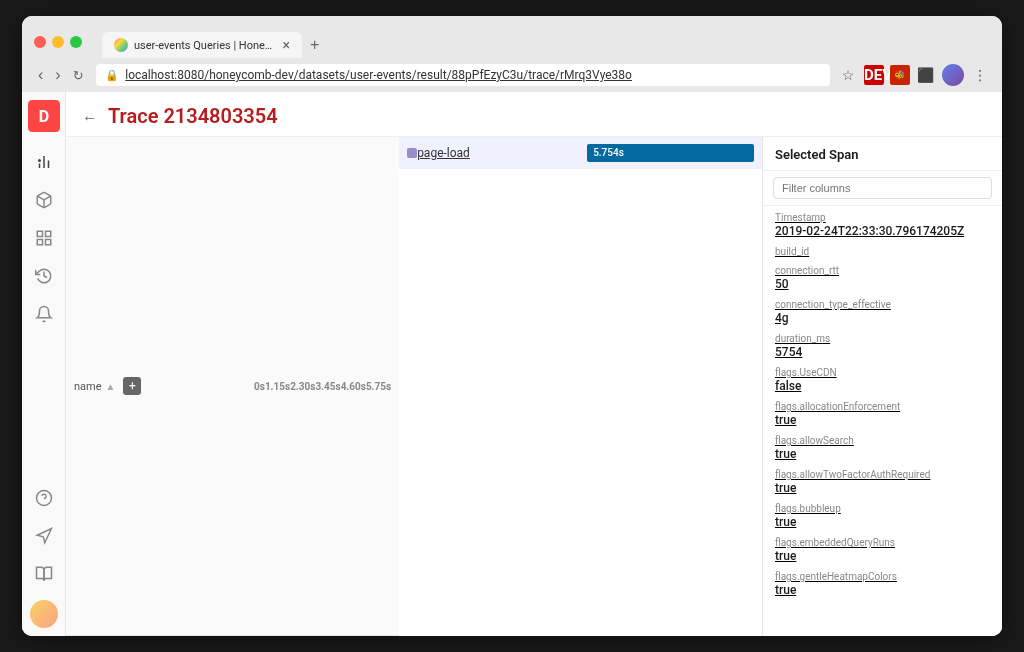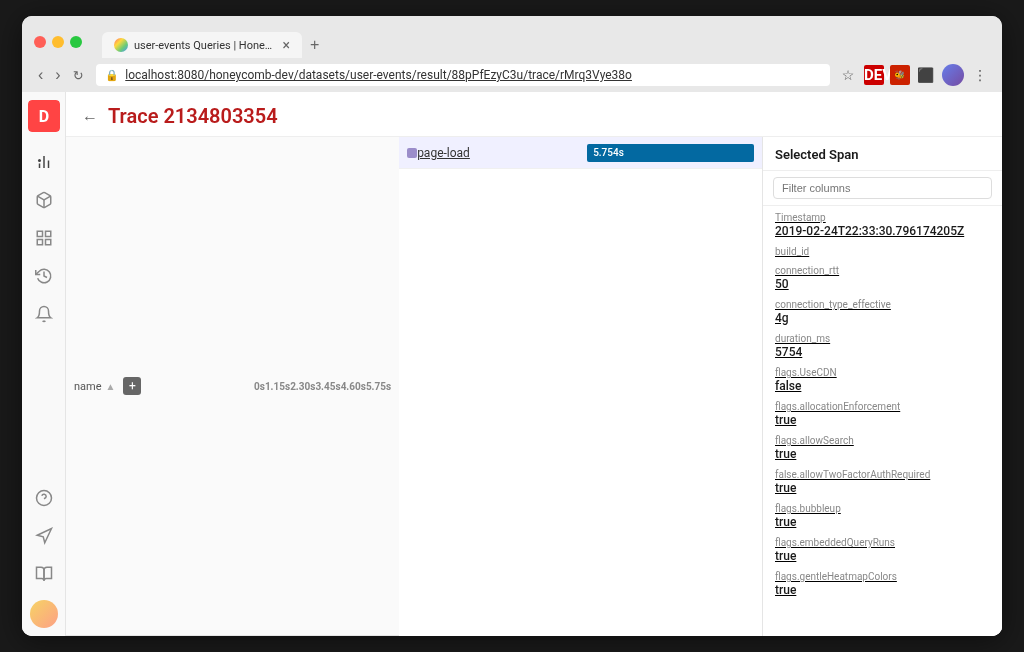--- a/index.html
+++ b/index.html
@@ -630,21 +630,21 @@
               </div>
               <div class="prop-item">
                 <div class="prop-key">flags.allocationEnforcement</div>
                 <div class="prop-value">true</div>
               </div>
               <div class="prop-item">
                 <div class="prop-key">flags.allowSearch</div>
                 <div class="prop-value">true</div>
               </div>
               <div class="prop-item">
-                <div class="prop-key">false.allowTwoFactorAuthRequired</div>
+                <div class="prop-key">flags.allowTwoFactorAuthRequired</div>
                 <div class="prop-value">true</div>
               </div>
               <div class="prop-item">
                 <div class="prop-key">flags.bubbleup</div>
                 <div class="prop-value">true</div>
               </div>
               <div class="prop-item">
                 <div class="prop-key">flags.embeddedQueryRuns</div>
                 <div class="prop-value">true</div>
               </div>

